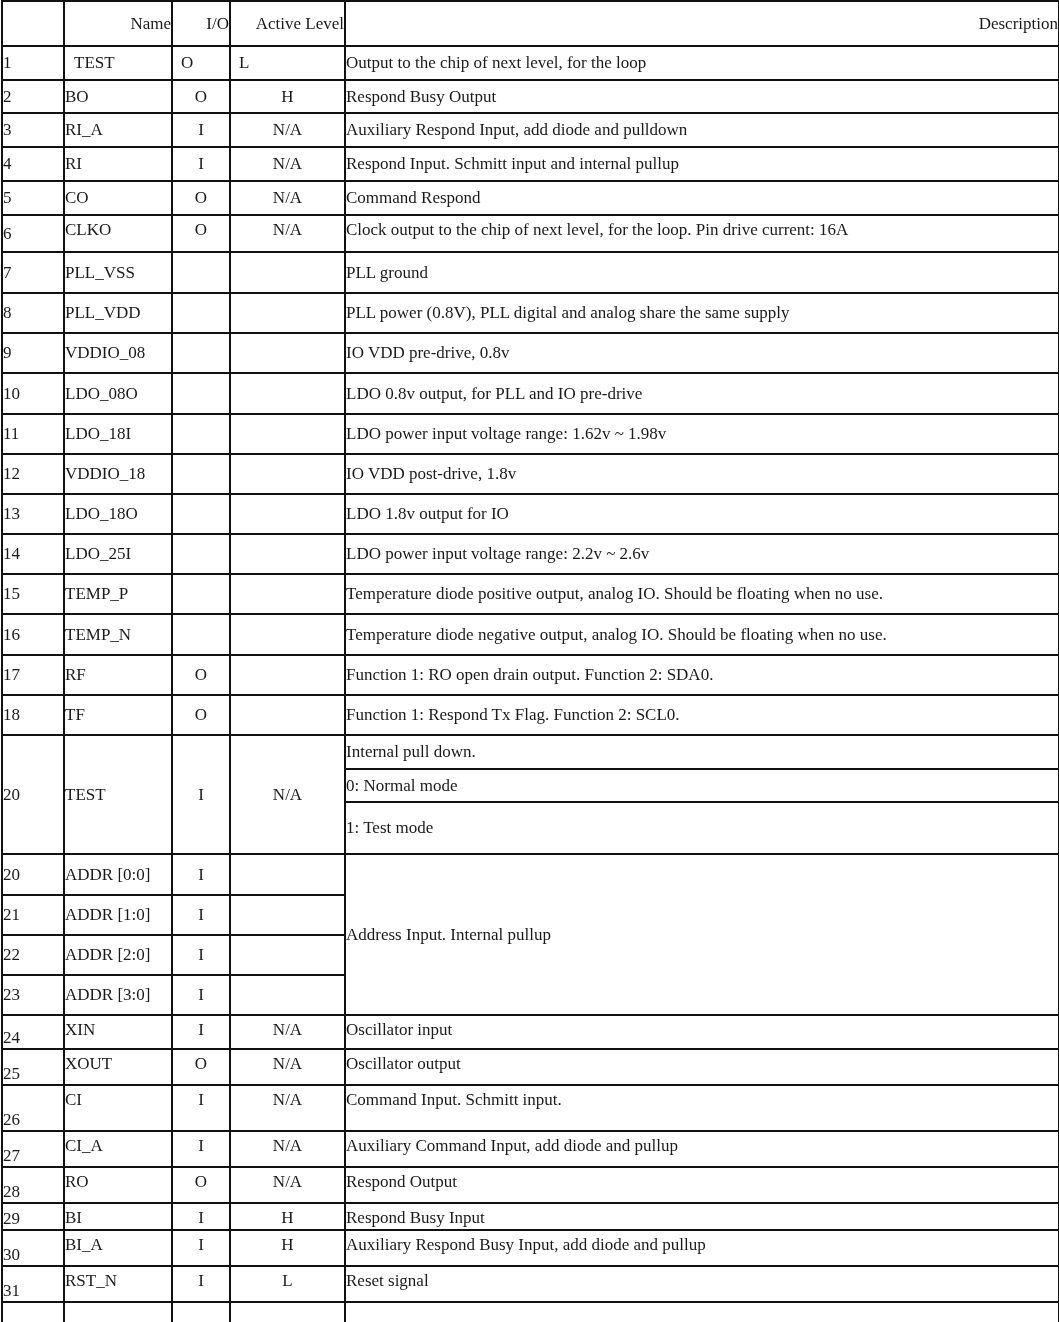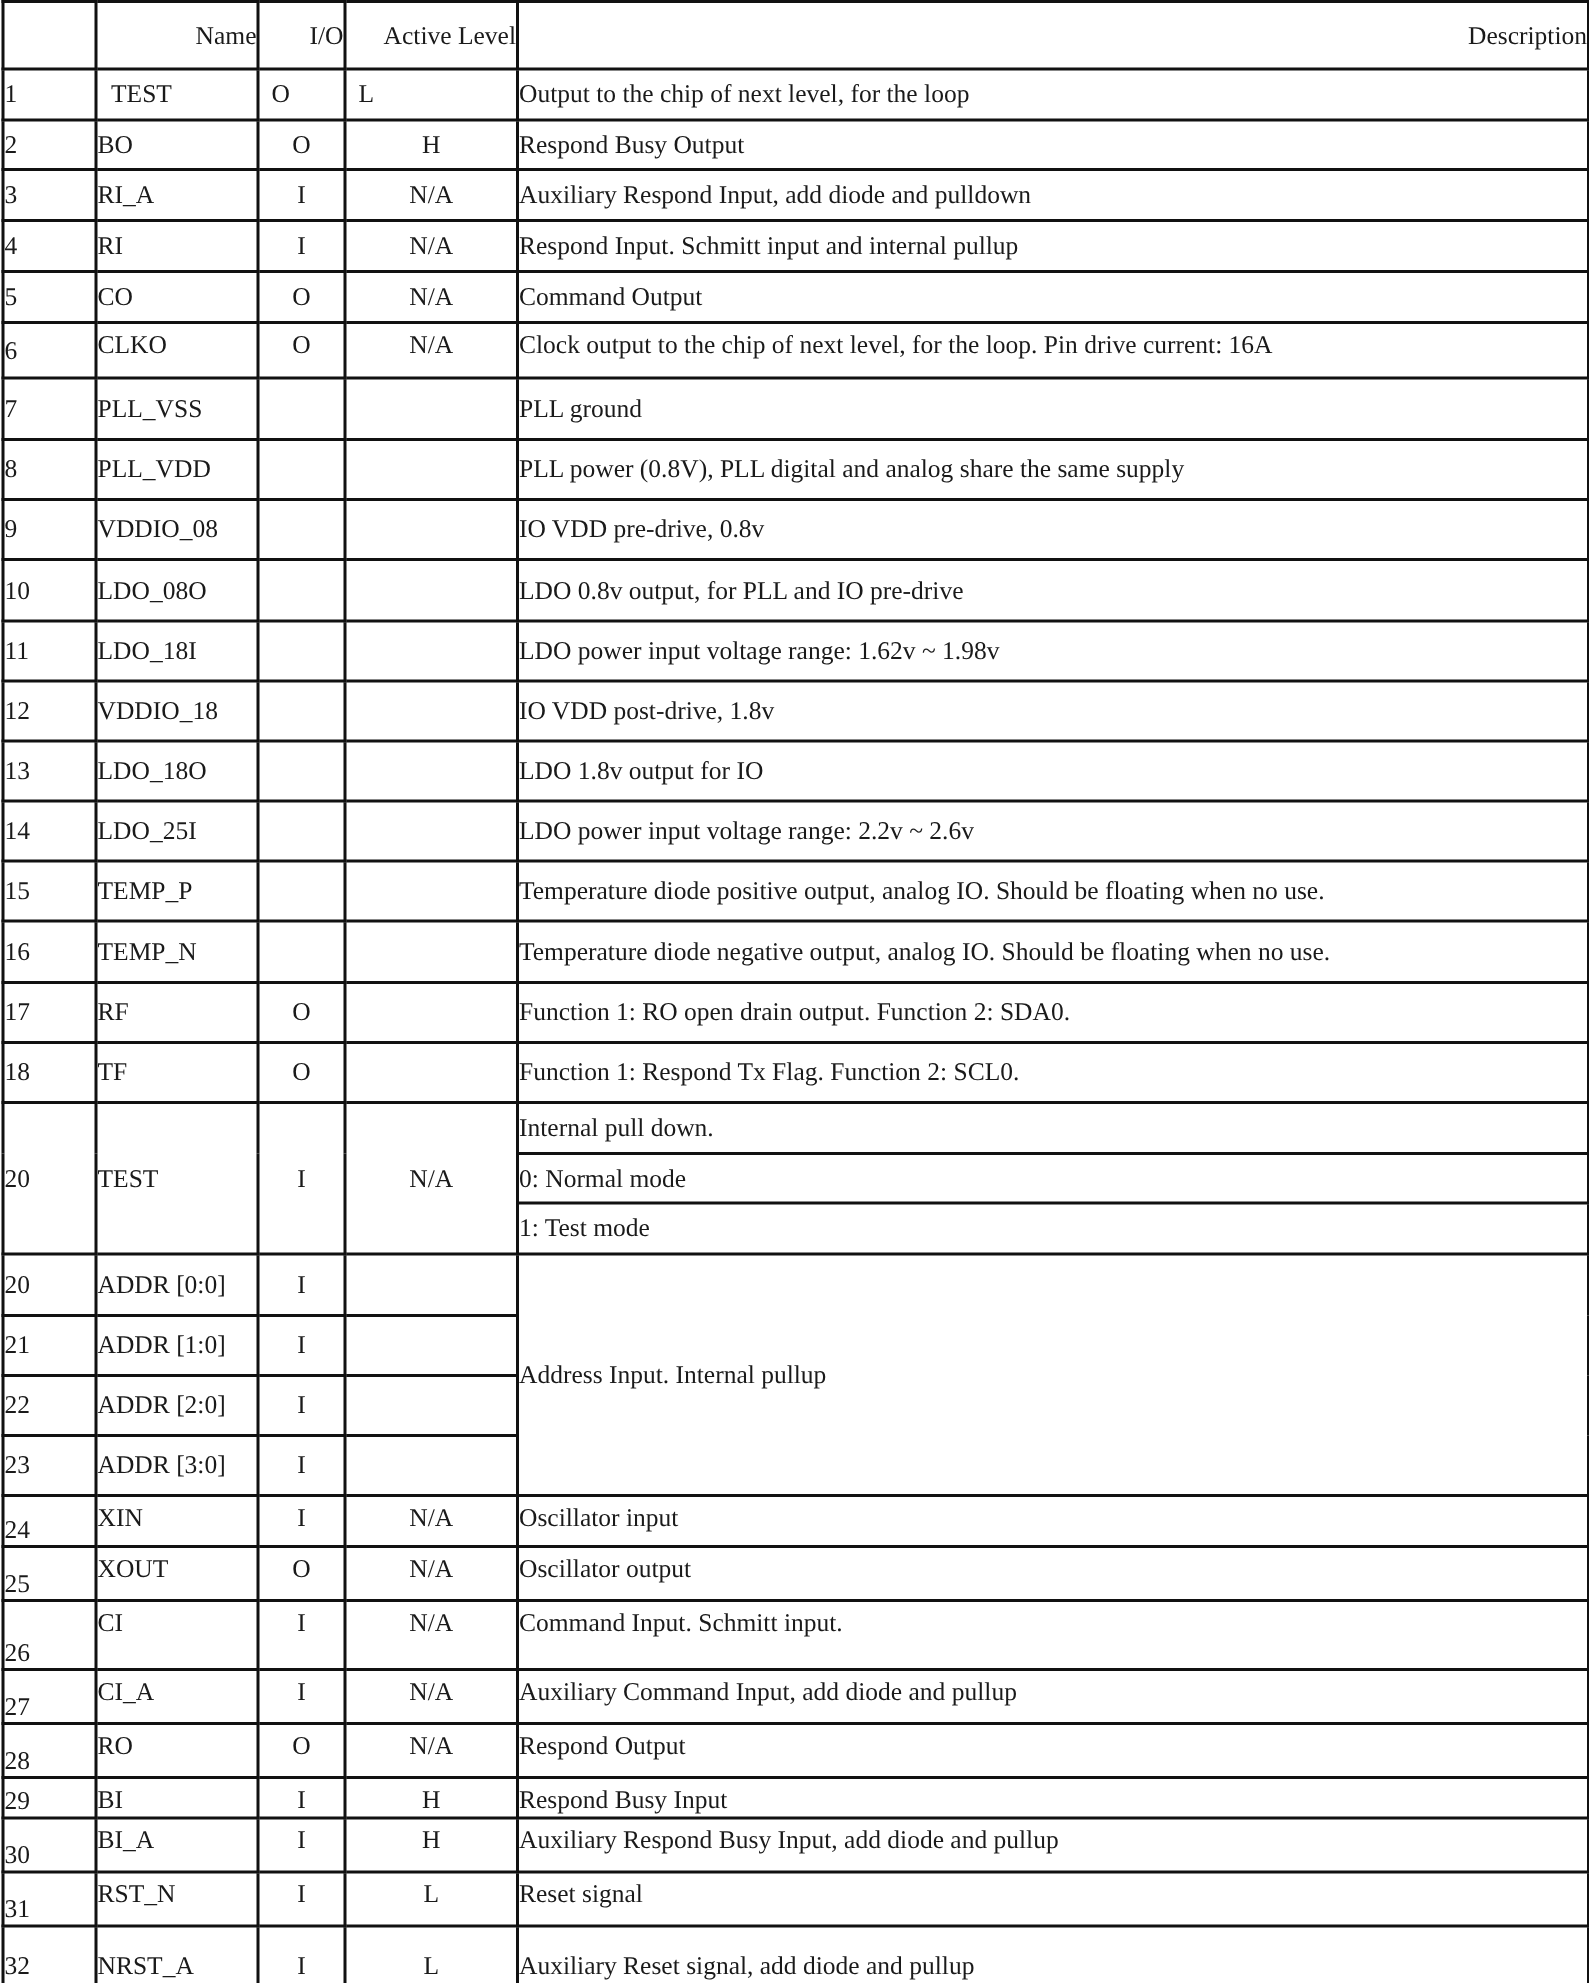--- a/index.html
+++ b/index.html
@@ -90,21 +90,21 @@
       <td class="name">RI</td>
       <td class="io">I</td>
       <td class="lvl">N/A</td>
       <td class="desc">Respond Input. Schmitt input and internal pullup</td>
     </tr>
     <tr style="height:34px">
       <td class="num">5</td>
       <td class="name">CO</td>
       <td class="io">O</td>
       <td class="lvl">N/A</td>
-      <td class="desc">Command Output</td>
+      <td class="desc">Command Respond</td>
     </tr>
 
     <tr style="height:37px">
       <td class="num">6</td>
       <td class="name top-align">CLKO</td>
       <td class="io top-align">O</td>
       <td class="lvl top-align">N/A</td>
       <td class="desc top-align">Clock output to the chip of next level, for the loop. Pin drive current: 16A</td>
     </tr>
 
@@ -196,21 +196,21 @@
     <tr style="height:34px">
       <td class="num" rowspan="3">20</td>
       <td class="name" rowspan="3">TEST</td>
       <td class="io" rowspan="3">I</td>
       <td class="lvl" rowspan="3">N/A</td>
       <td class="desc">Internal pull down.</td>
     </tr>
     <tr style="height:33px">
       <td class="desc">0: Normal mode</td>
     </tr>
-    <tr style="height:34px">
+    <tr style="height:52px">
       <td class="desc">1: Test mode</td>
     </tr>
 
     <tr style="height:41px">
       <td class="num">20</td>
       <td class="name">ADDR [0:0]</td>
       <td class="io">I</td>
       <td class="lvl"></td>
       <td class="desc" rowspan="4">Address Input. Internal pullup</td>
     </tr>

